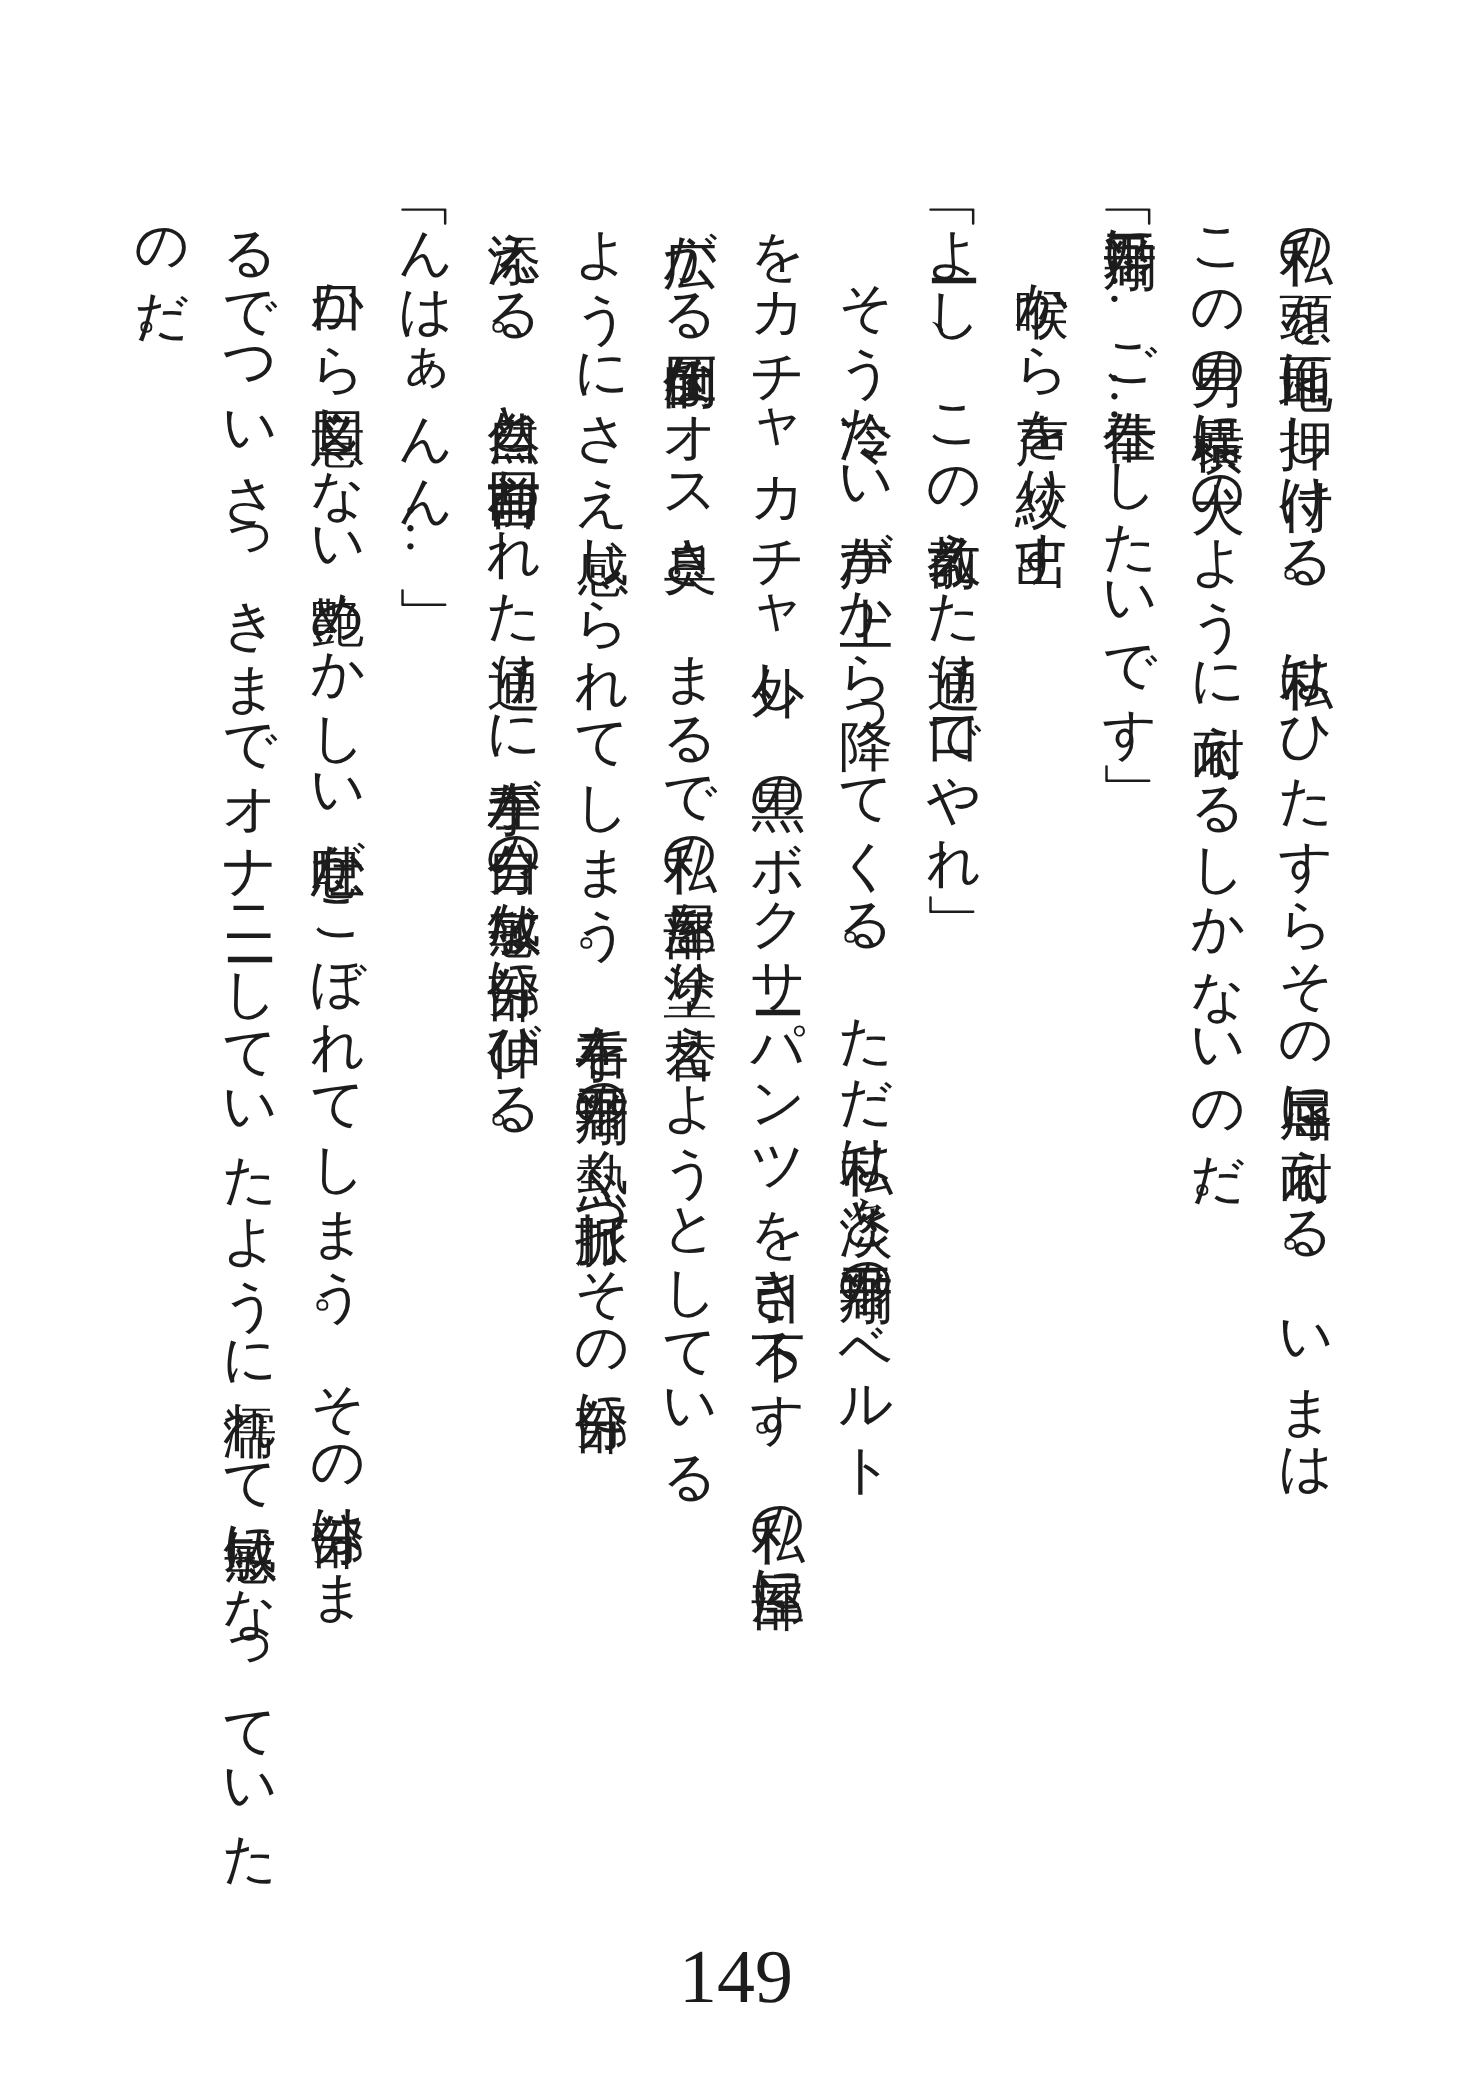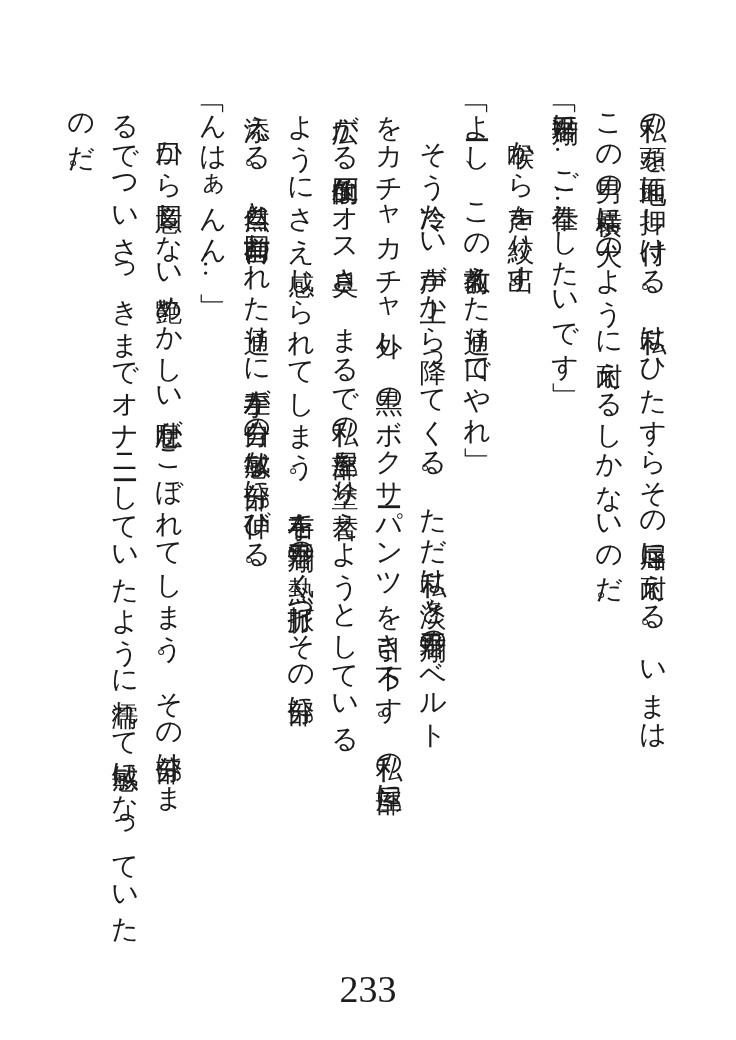--- a/index.html
+++ b/index.html
@@ -62,15 +62,15 @@
     <p class="line">をカチャカチャ外し、黒のボクサーパンツを引き下ろす。私の部屋に</p>
     <p class="line">広がる圧倒的なオス臭さ。まるで私の部屋を塗り替えようとしている</p>
     <p class="line">ようにさえ感じられてしまう。右手を翔平君の熱く脈打つその部分に</p>
     <p class="line">添える。自然と前回言われた通りに左手が自分の敏感な部分に伸びる。</p>
     <p class="line">「んはぁんん…」</p>
     <p class="line indent">口から意図しない艶めかしい吐息がこぼれてしまう。その部分はま</p>
     <p class="line">るでついさっきまでオナニーしていたように濡れて敏感になっていた</p>
     <p class="line">のだ。</p>
   </div>
 
-  <div class="page-number">233</div>
+  <div class="page-number">149</div>
 
 </div>
 
 </body></html>

